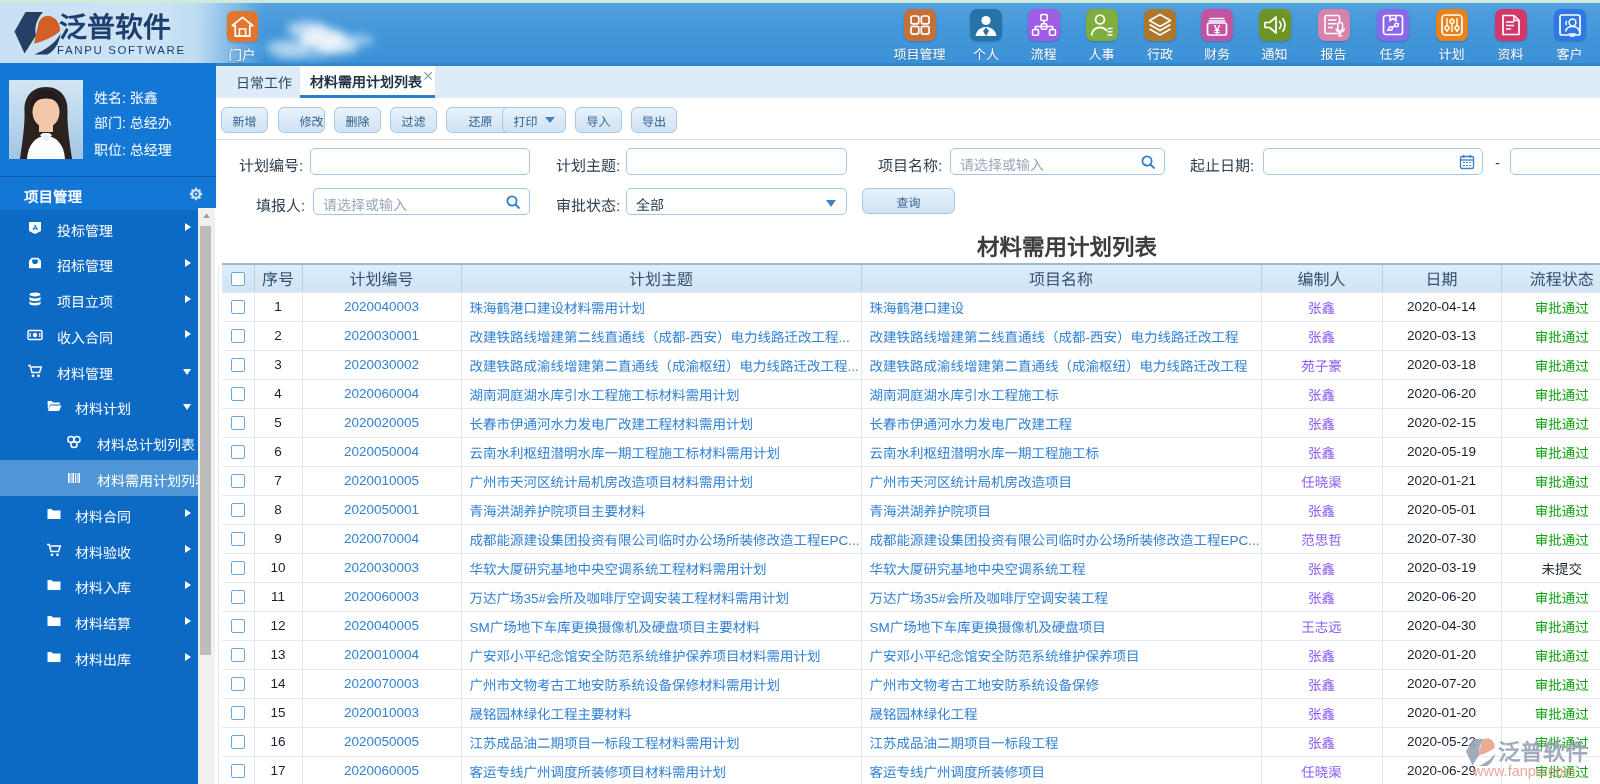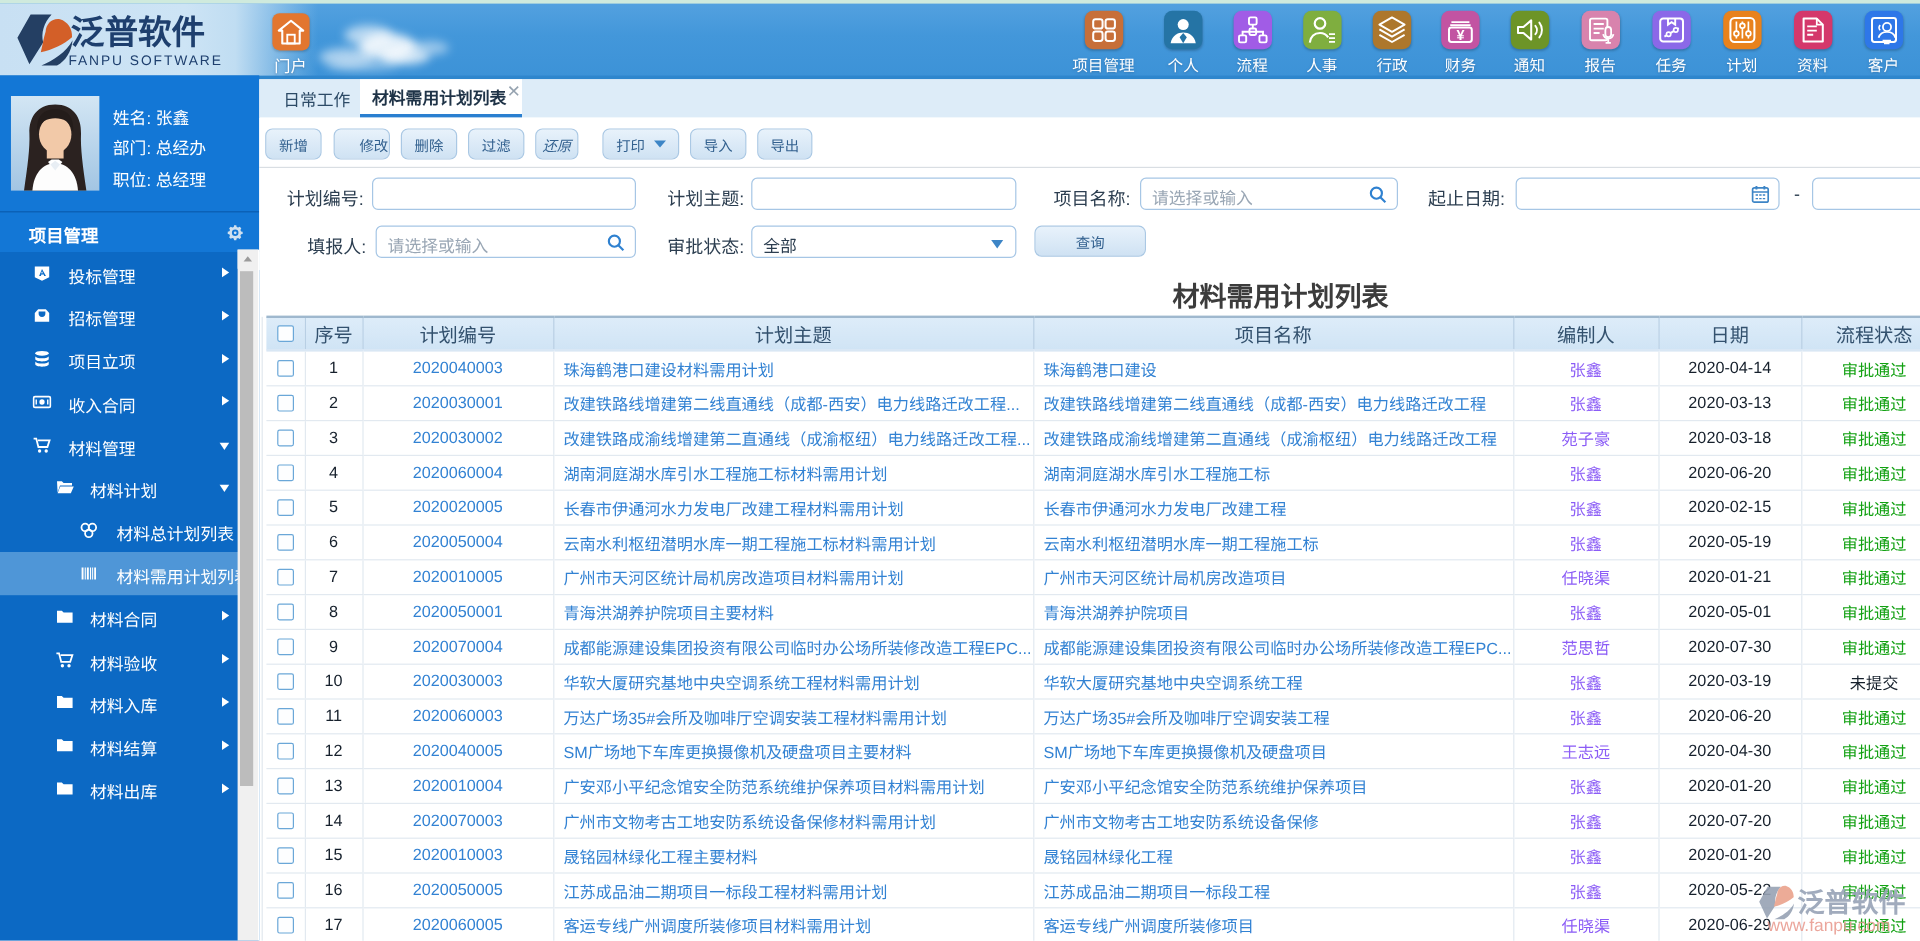--- a/index.html
+++ b/index.html
@@ -385,21 +385,21 @@
   <div id="tabbar">
     <div class="tab" id="tab1">日常工作</div>
     <div class="tab" id="tab2">材料需用计划列表<span class="x">✕</span></div>
   </div>
 
   <div id="toolbar">
     <div class="tbtn" style="left:5px;width:47px;">新增</div>
     <div class="tbtn" style="left:62px;width:47px;padding-left:20px;">修改</div>
     <div class="tbtn" style="left:118px;width:47px;">删除</div>
     <div class="tbtn" style="left:174px;width:47px;">过滤</div>
-    <div class="tbtn" style="left:230px;width:36px;font-style:italic;">还原</div>
+    <div class="tbtn" style="left:230px;width:69px;">还原</div>
     <div class="tbtn" style="left:286px;width:64px;">打印 <span style="display:inline-block;width:0;height:0;border-top:6px solid #3d85c6;border-left:5px solid transparent;border-right:5px solid transparent;margin-left:7px;"></span></div>
     <div class="tbtn" style="left:359px;width:47px;">导入</div>
     <div class="tbtn" style="left:415px;width:46px;">导出</div>
   </div>
 
   <div id="filters">
     <div class="flabel" style="left:23px;top:14px;">计划编号:</div>
     <div class="finput" style="left:94px;top:8px;width:220px;"></div>
     <div class="flabel" style="left:340px;top:14px;">计划主题:</div>
     <div class="finput" style="left:410px;top:8px;width:221px;"></div>

